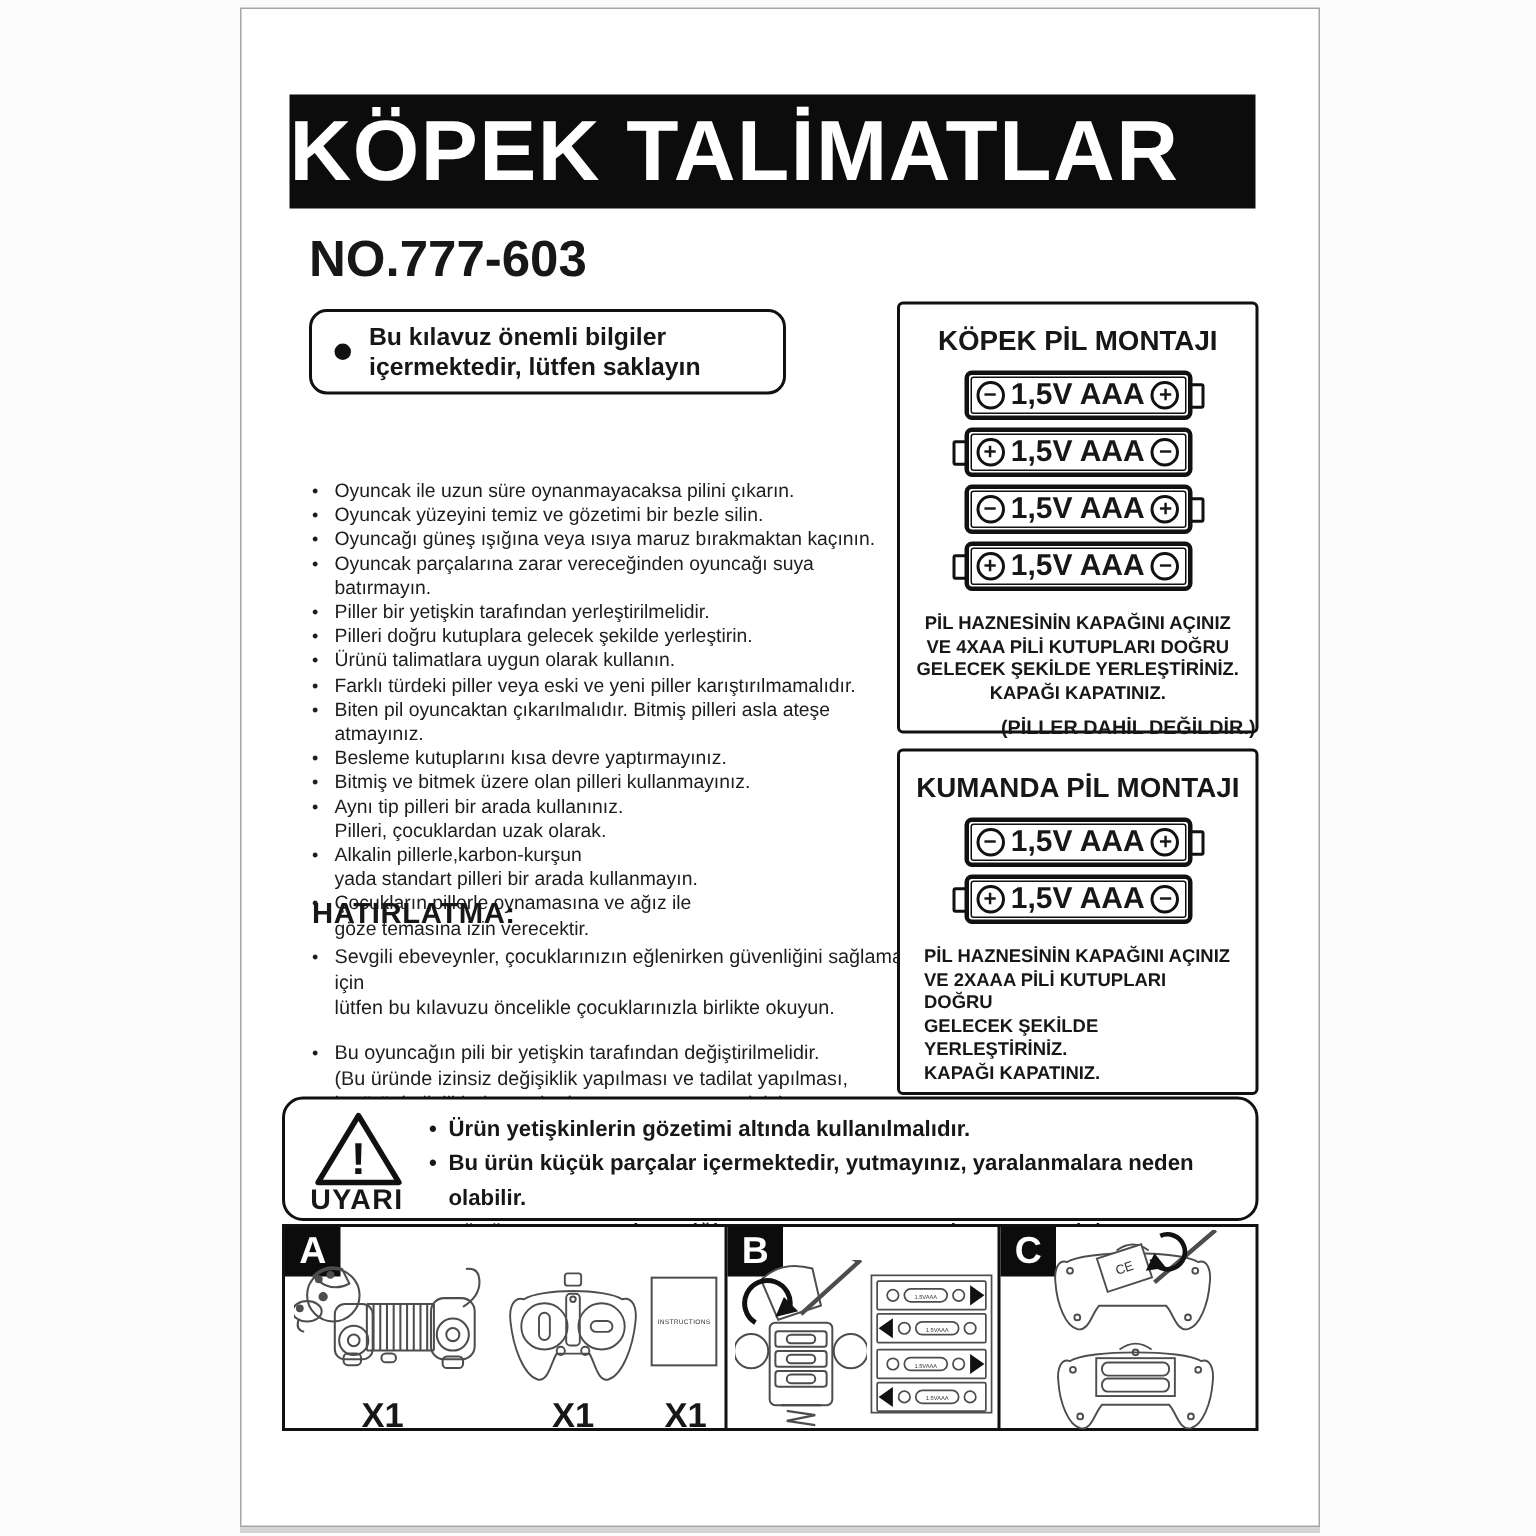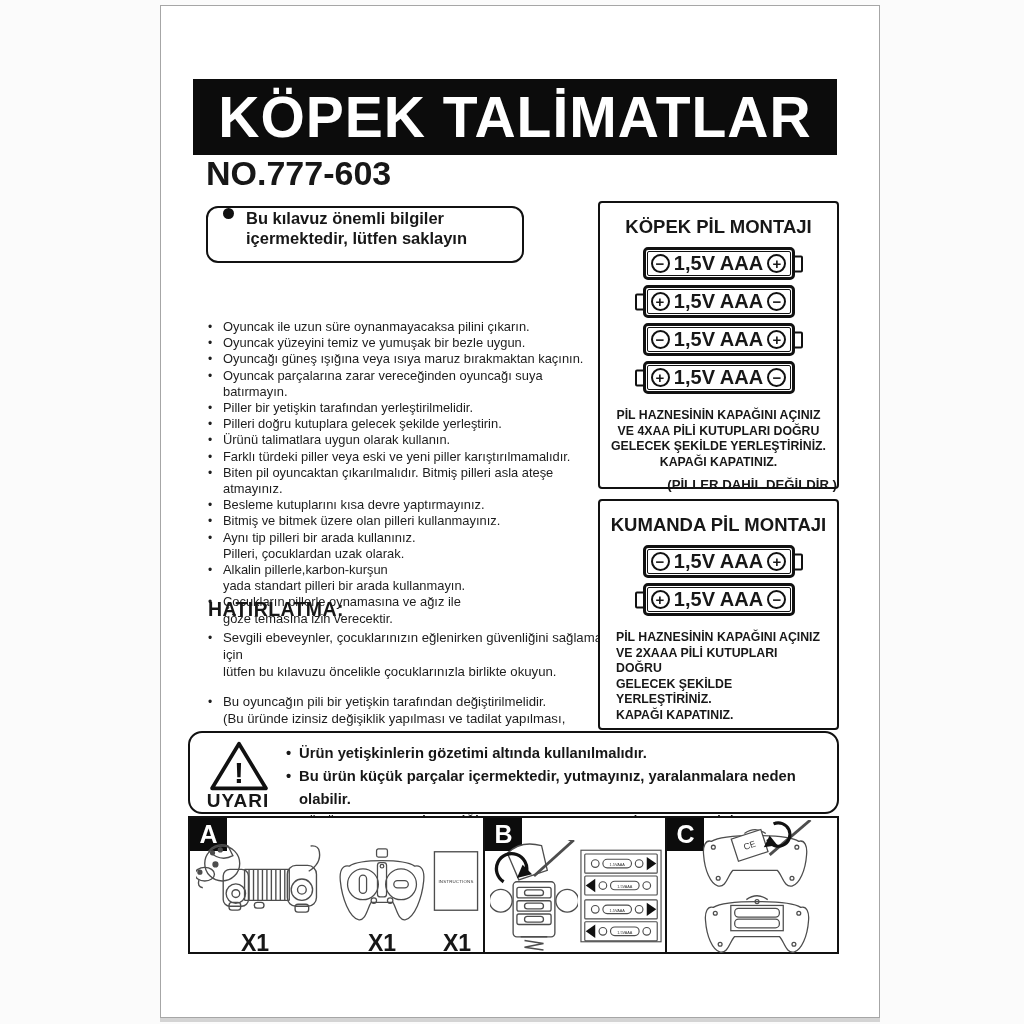--- a/index.html
+++ b/index.html
@@ -3,28 +3,28 @@
 <meta charset="utf-8">
 <style>
   html,body{margin:0;padding:0;background:#f6f6f6;}
   .stage{position:relative;width:1024px;height:1024px;background:#fbfbfb;overflow:hidden;
          font-family:"Liberation Sans",sans-serif;color:#171717;}
   .sheet{position:absolute;left:160px;top:5px;width:718px;height:1011px;background:#ffffff;
          border:1px solid #a6a6a6;box-shadow:0 4px 0 #d4d4d4;}
   .abs{position:absolute;}
 
   
-  .titlebar{left:32px;top:73px;width:644px;height:76px;background:#0c0c0c;color:#ffffff;
-            display:flex;align-items:center;justify-content:center;font-weight:bold;
+  .titlebar{left:32px;top:57px;width:644px;height:76px;background:#0c0c0c;color:#ffffff;
+            display:flex;align-items:center;font-weight:bold;
             font-size:57px;letter-spacing:1px;white-space:nowrap;}
   .model{left:45px;top:148px;font-size:34px;font-weight:bold;}
 
   
   .notice{left:45px;top:200px;width:318px;height:57px;border:2.5px solid #111;border-radius:12px;
-          display:flex;box-sizing:border-box;background:#fff;}
+          display:flex;align-items:center;box-sizing:border-box;background:#fff;}
   .notice .dot{width:11px;height:11px;border-radius:50%;background:#111;margin:0 12px 0 15px;flex:none;}
   .ntext{font-weight:bold;font-size:16.5px;line-height:20px;}
 
   
   .sec-h{font-size:19.5px;font-weight:bold;letter-spacing:.4px;}
   .usage-h{left:47px;top:286px;}
   .usage{left:47px;top:313px;width:400px;font-size:12.9px;line-height:16.2px;color:#1d1d1d;}
   .li{display:flex;}
   .li .b{width:15px;flex:none;font-size:12px;}
   .li.cont{padding-left:15px;}
@@ -93,21 +93,21 @@
       </div>
     </div>
 
     <div class="abs usage">
       <div class="li">
           <span class="b">•</span>
           <span>Oyuncak ile uzun süre oynanmayacaksa pilini çıkarın.</span>
         </div>
       <div class="li">
           <span class="b">•</span>
-          <span>Oyuncak yüzeyini temiz ve yumuşak bir bezle uygun.</span>
+          <span>Oyuncak yüzeyini temiz ve gözetimi bir bezle silin.</span>
         </div>
       <div class="li">
           <span class="b">•</span>
           <span>Oyuncağı güneş ışığına veya ısıya maruz bırakmaktan kaçının.</span>
         </div>
       <div class="li">
           <span class="b">•</span>
           <span>Oyuncak parçalarına zarar vereceğinden oyuncağı suya batırmayın.</span>
         </div>
       <div class="li">

